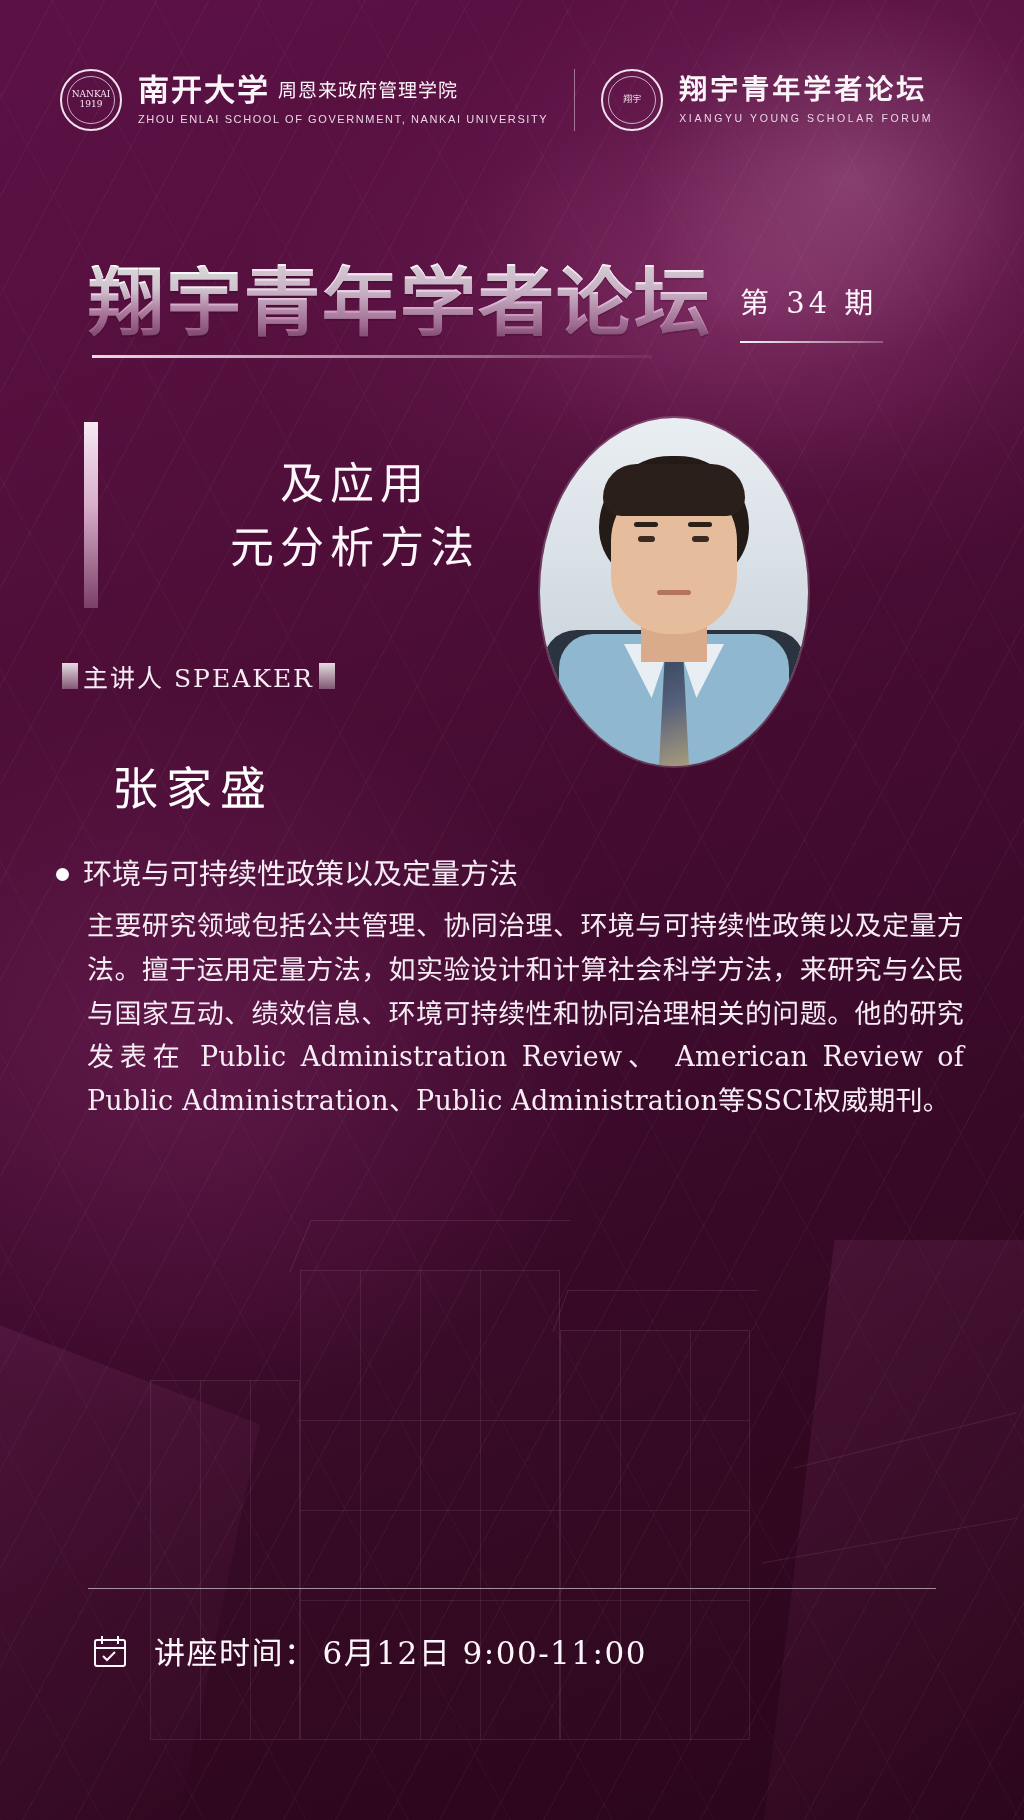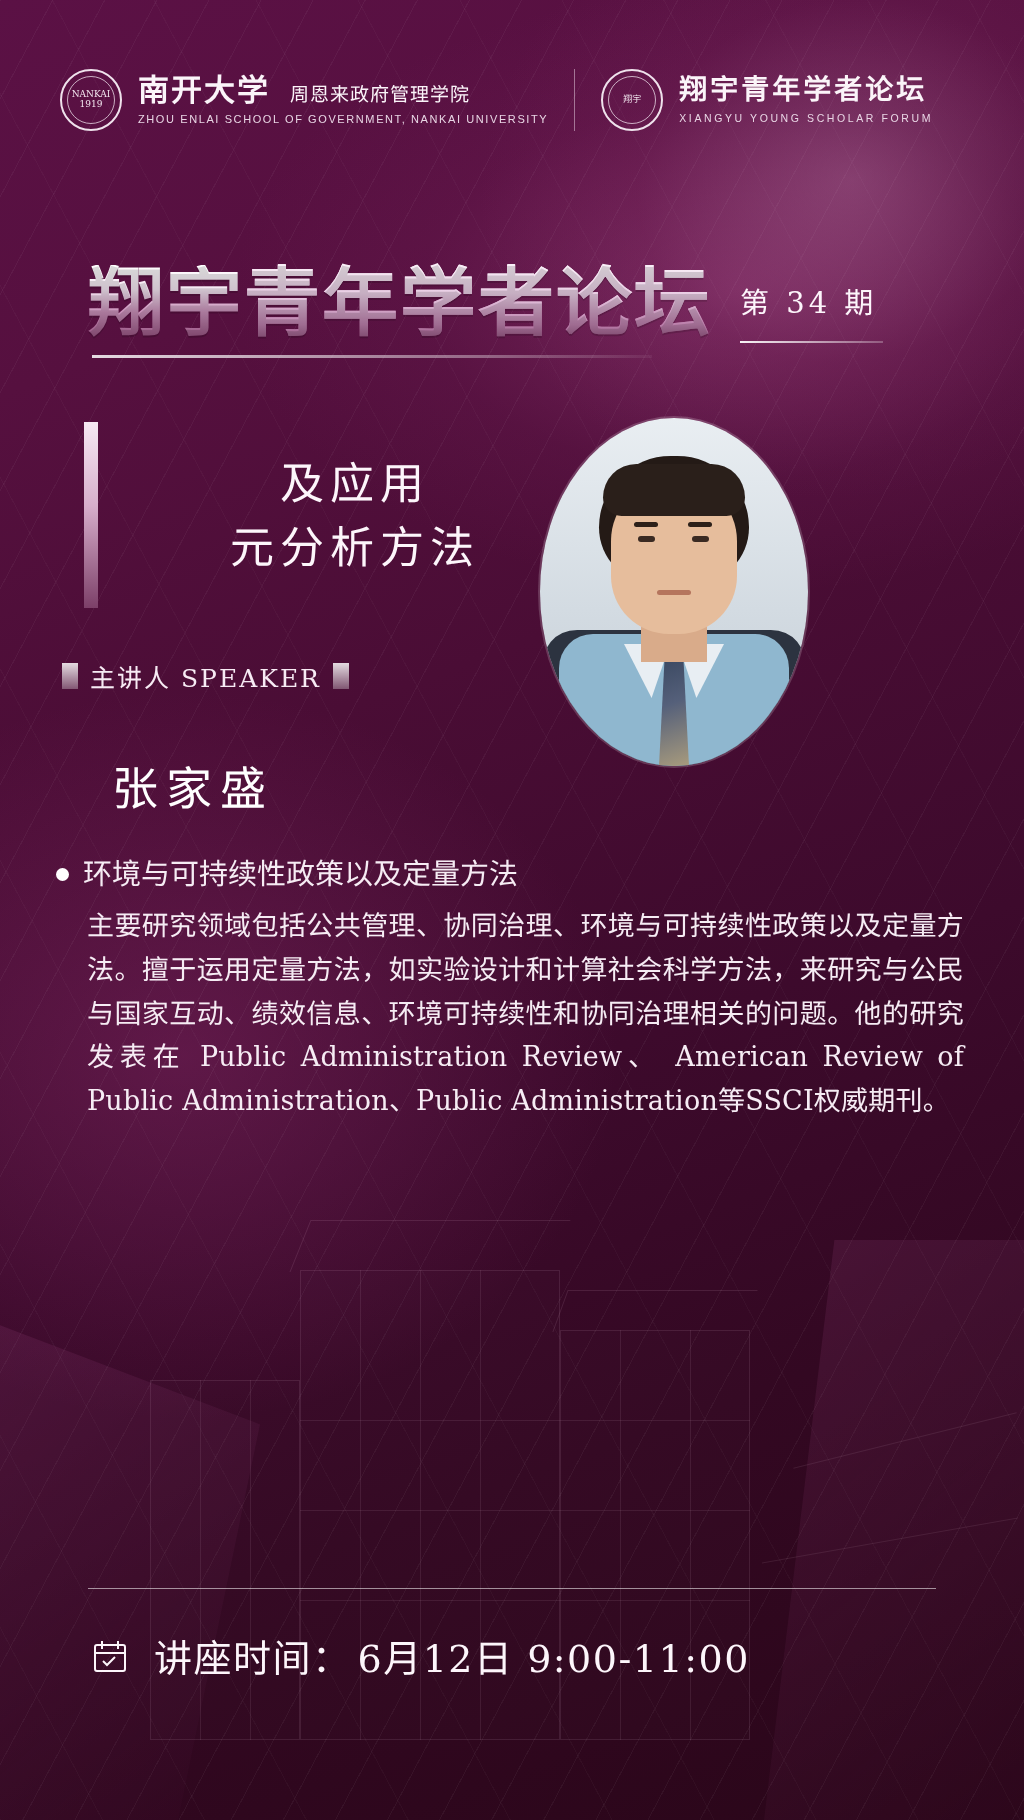--- a/index.html
+++ b/index.html
@@ -264,21 +264,21 @@
   .p-collar-l, .p-collar-r {
     position: absolute; top: 226px; width: 46px; height: 54px; background: #e8eef3;
   }
   .p-collar-l { left: 84px; clip-path: polygon(0 0, 100% 0, 60% 100%); }
   .p-collar-r { right: 84px; clip-path: polygon(0 0, 100% 0, 40% 100%); }
 
   
   .speaker-label {
     position: absolute;
     left: 62px; top: 658px;
-    display: flex; align-items: center; gap: 12px;
+    display: flex; align-items: center; gap: 5px;
   }
   .sq {
     width: 16px; height: 26px;
     background: linear-gradient(180deg, rgba(255,255,255,0.85), rgba(255,255,255,0.30));
   }
   .speaker-label .txt {
     color: #f7ebf4;
     font-size: 25px;
     letter-spacing: 2px;
     font-family: "DejaVu Serif", serif;
@@ -351,21 +351,21 @@
     position: absolute;
     left: 88px; width: 848px; top: 1588px;
     height: 1px; background: rgba(255,255,255,0.55);
   }
   .foot-row {
     position: absolute;
     left: 88px;
     display: flex; align-items: center; gap: 22px;
     color: #fdf6fb;
     font-family: "DejaVu Serif", serif;
-    font-size: 38px;
+    font-size: 31px;
     letter-spacing: 1.5px;
   }
   .foot-row.time { top: 1628px; }
   .foot-row.place { top: 1710px; }
   .ico {
     width: 44px; height: 44px;
     display: flex; align-items: center; justify-content: center;
     flex: 0 0 auto;
   }
   .ico svg { display: block; }
@@ -377,21 +377,21 @@
   <div class="diag-lines"></div>
   <div class="diag-lines2"></div>
   <div class="glow-top"></div>
 
   <div class="header">
     <div class="logo-block">
       <div class="seal">
         <div class="seal-txt">NANKAI 1919</div>
       </div>
       <div>
-        <div style="display:flex; align-items:flex-end;gap:12px;">
+        <div style="display:flex; align-items:flex-start;">
           <span class="cn-name">南开大学</span>
           <span class="cn-sub">周恩来政府管理学院</span>
         </div>
         <div class="en-name">ZHOU ENLAI SCHOOL OF GOVERNMENT, NANKAI UNIVERSITY</div>
       </div>
     </div>
 
     <div class="divider-v"></div>
 
     <div class="logo-block">

